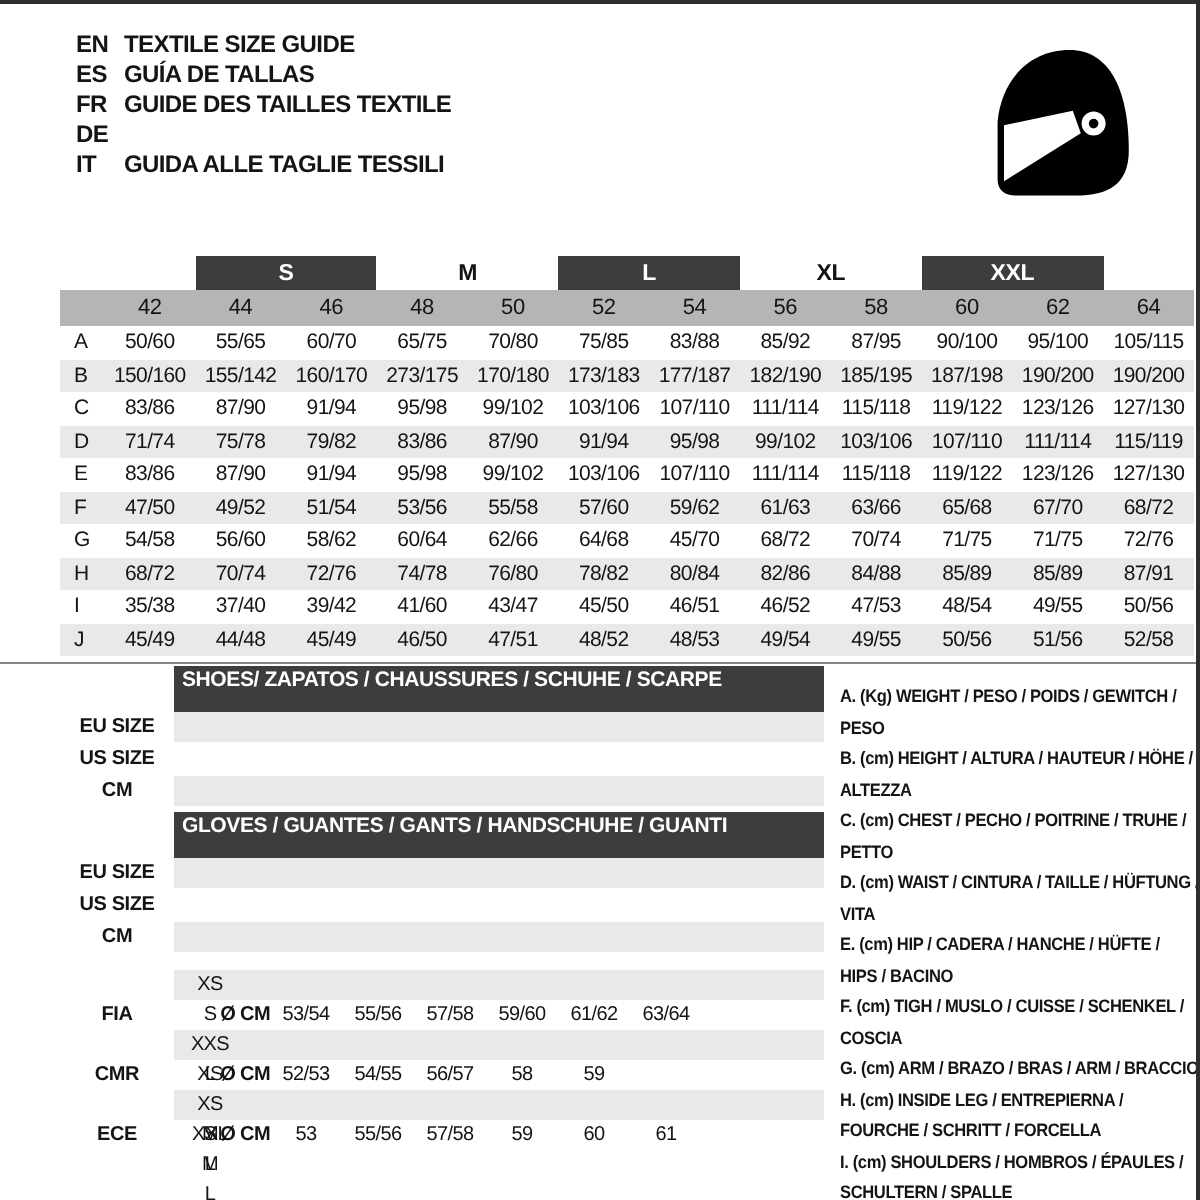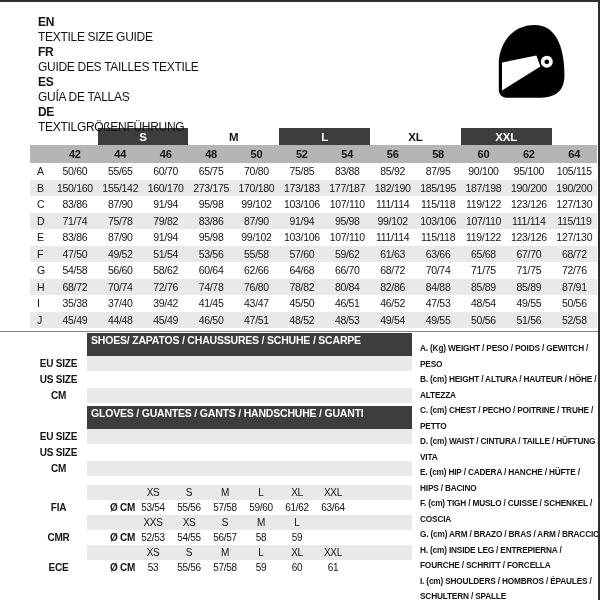--- a/index.html
+++ b/index.html
@@ -2,81 +2,84 @@
 <html><head>
 <meta charset="utf-8">
 <style>
   html,body{margin:0;padding:0;background:#fff;}
   body{width:600px;height:600px;font-family:"Liberation Sans","DejaVu Sans",sans-serif;color:#141414;}
   .page{box-sizing:border-box;width:600px;height:600px;border-top:2px solid #2e2e2e;border-right:2px solid #2e2e2e;overflow:hidden;position:relative;background:#fff;}
 
   
   .header{position:relative;height:108px;}
   .langs{padding:13px 0 0 38px;}
-  .lang-row{display:flex;line-height:15px;flex-direction:column;}
+  .lang-row{display:flex;line-height:15px;}
   .lang-code{width:24px;font-weight:bold;font-size:12px;letter-spacing:-0.3px;}
-  .lang-label{font-weight:normal;font-size:12px;letter-spacing:-0.3px;}
+  .lang-label{font-weight:bold;font-size:12px;letter-spacing:-0.3px;}
   .helmet-icon{position:absolute;top:14px;right:28px;width:80px;height:90px;}
 
   
   .main-table{border-collapse:collapse;table-layout:fixed;width:567px;margin:18px 0 0 30px;}
   .main-table col.c-letter{width:22px;}
   .main-table col.c-size{width:45px;}
   .group-row th{height:17px;padding:0;font-size:11.5px;font-weight:bold;letter-spacing:-0.2px;}
   .group-row th.g-dark{background:#3d3d3d;color:#fff;}
   .group-row th.g-light{background:transparent;color:#141414;}
-  .size-row th{background:#b5b5b5;height:18px;padding:0;font-size:11px;font-weight:bold;text-align:center;letter-spacing:-0.2px;}
+  .size-row th{background:#b5b5b5;height:18px;padding:0;font-size:11px;font-weight:normal;text-align:center;letter-spacing:-0.2px;}
   .main-table tbody tr{height:16.5px;}
   .main-table tbody tr:nth-child(even){background:#e9e9e9;}
   .main-table tbody th.letter-cell{font-weight:normal;font-size:10.5px;text-align:left;padding:0 0 0 7px;}
   .main-table td.value-cell{font-size:10.5px;font-weight:normal;text-align:center;padding:0;white-space:nowrap;letter-spacing:-0.3px;}
 
   .divider{height:1px;background:#848484;margin-top:3px;}
 
   
   .lower{display:flex;margin-top:7px;}
   .lower-left{width:412px;box-sizing:border-box;padding-left:30px;flex:none;}
   .sub-table{margin-bottom:9px;}
   .sub-row{display:flex;align-items:center;height:16px;}
   .sub-label{width:57px;flex:none;font-weight:bold;font-size:10px;letter-spacing:-0.2px;text-align:center;}
   .sub-bar{width:325px;flex:none;box-sizing:border-box;background:#3d3d3d;color:#fff;font-weight:bold;font-size:10.5px;height:28px;line-height:15px;padding-left:4px;letter-spacing:-0.2px;white-space:nowrap;overflow:hidden;}
   .sub-cells{width:325px;flex:none;display:flex;height:15px;line-height:15px;font-size:10px;letter-spacing:-0.3px;}
   .striped .sub-row:nth-child(odd) .sub-cells{background:#e9e9e9;}
   .helm-group .sub-row{height:15px;}
-  .sub-cells.gray{background:#e9e9e9;}
+  .sub-cells.gray{background:#e9e9e9;flex-direction:column;}
   .helm-prefix{width:48px;flex:none;text-align:right;padding-left:3px;box-sizing:border-box;font-weight:bold;}
   .helm-cell{width:36px;flex:none;text-align:center;white-space:nowrap;}
 
   
   .legend{flex:1;padding:2px 4px 0 8px;}
   .legend-item{font-weight:bold;font-size:9px;line-height:15.5px;letter-spacing:-0.2px;width:196px;transform:scaleX(0.92);transform-origin:0 0;}
 </style>
 </head>
 <body>
 
 <div class="page">
 
   <div class="header">
     <div class="langs">
 
     <div class="lang-row">
           <span class="lang-code">EN</span>
           <span class="lang-label">TEXTILE SIZE GUIDE</span>
         </div>
         <div class="lang-row">
+          <span class="lang-code">ES</span>
+          <span class="lang-label">GUÍA DE TALLAS</span>
+        </div>
+        <div class="lang-row">
           <span class="lang-code">FR</span>
           <span class="lang-label">GUIDE DES TAILLES TEXTILE</span>
         </div>
         <div class="lang-row">
-          <span class="lang-code">ES</span>
-          <span class="lang-label">GUÍA DE TALLAS</span>
+          <span class="lang-code">DE</span>
         </div>
         <div class="lang-row">
-          <span class="lang-code">DE</span>
-          <span class="lang-label">TEXTILGRÖßENFÜHRUNG</span>
+          <span class="lang-code">IT</span>
+          <span class="lang-label">GUIDA ALLE TAGLIE TESSILI</span>
         </div>
       </div>
     <svg class="helmet-icon" viewBox="0 0 100 100" aria-hidden="true">
       <path d="M 56,5 C 29,5 13,26 11,50 L 11,86 C 11,93 16,96 22,96 L 60,96 C 80,96 93,89 93,68 C 93,30 81,5 56,5 Z" fill="#000"></path>
       <path d="M 15,52 L 58,43 L 63,57 L 15,87 Z" fill="#fff"></path>
       <circle cx="71" cy="51" r="7.5" fill="#fff"></circle>
       <circle cx="71" cy="51" r="3" fill="#000"></circle>
     </svg>
   </div>
 
@@ -224,21 +227,21 @@
         </tr>
         <tr class="data-row">
           <th class="letter-cell">G</th>
 
         <td class="value-cell">54/58</td>
           <td class="value-cell">56/60</td>
           <td class="value-cell">58/62</td>
           <td class="value-cell">60/64</td>
           <td class="value-cell">62/66</td>
           <td class="value-cell">64/68</td>
-          <td class="value-cell">66/70</td>
+          <td class="value-cell">45/70</td>
           <td class="value-cell">68/72</td>
           <td class="value-cell">70/74</td>
           <td class="value-cell">71/75</td>
           <td class="value-cell">71/75</td>
           <td class="value-cell">72/76</td>
         </tr>
         <tr class="data-row">
           <th class="letter-cell">H</th>
 
         <td class="value-cell">68/72</td>
@@ -253,21 +256,21 @@
           <td class="value-cell">85/89</td>
           <td class="value-cell">85/89</td>
           <td class="value-cell">87/91</td>
         </tr>
         <tr class="data-row">
           <th class="letter-cell">I</th>
 
         <td class="value-cell">35/38</td>
           <td class="value-cell">37/40</td>
           <td class="value-cell">39/42</td>
-          <td class="value-cell">41/45</td>
+          <td class="value-cell">41/60</td>
           <td class="value-cell">43/47</td>
           <td class="value-cell">45/50</td>
           <td class="value-cell">46/51</td>
           <td class="value-cell">46/52</td>
           <td class="value-cell">47/53</td>
           <td class="value-cell">48/54</td>
           <td class="value-cell">49/55</td>
           <td class="value-cell">50/56</td>
         </tr>
         <tr class="data-row">

